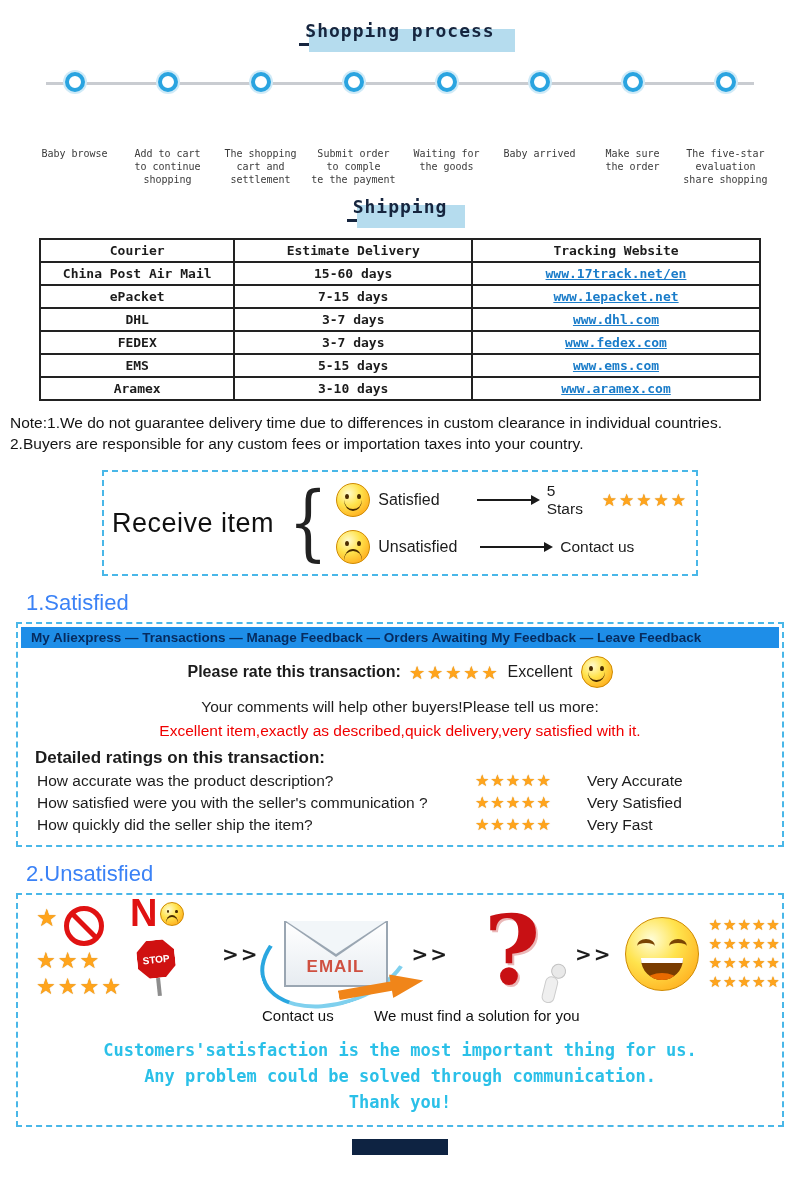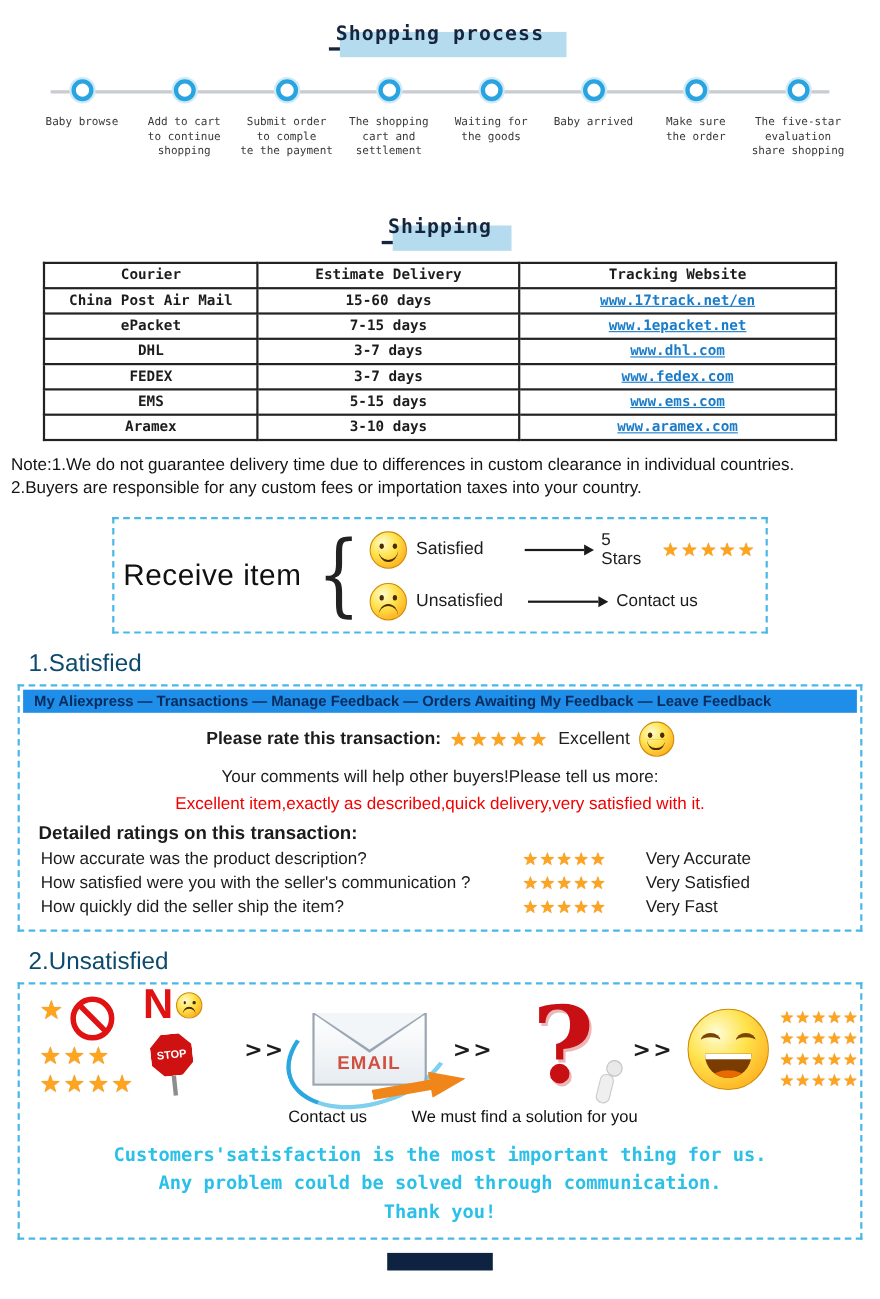--- a/index.html
+++ b/index.html
@@ -13,21 +13,21 @@
          color:#16253e;padding:0 6px 2px;border-bottom:3px solid #16253e;}
   .badge.mono{font-family:"DejaVu Sans Mono","Liberation Mono",monospace;letter-spacing:1px;}
   .badge::after{content:"";position:absolute;z-index:-1;left:10px;top:9px;width:102%;height:100%;background:#b5dcee;}
   .badge.serif{font-family:"Liberation Serif",serif;font-weight:400;font-size:17px;border-bottom:none;padding:2px 8px;}
   .badge.serif::after{left:-18px;top:4px;width:calc(100% + 36px);height:100%;}
 
   
   .timeline{position:relative;margin:26px 28px 0;height:102px;}
   .tl-line{position:absolute;left:18px;right:18px;top:10px;height:3px;background:#c9ccd1;}
   .tl-steps{display:flex;position:relative;}
-  .tl-step{flex:1;display:flex;flex-direction:column;align-items:center;}
+  .tl-step{flex:1;display:flex;flex-direction:column;align-items:center;gap:42px;}
   .tl-circle{width:12px;height:12px;border:4px solid #2aa4e0;background:#fff;border-radius:50%;
              box-shadow:0 0 0 2px #cfeaf7;z-index:1;}
   .tl-label{margin-top:13px;font-family:"DejaVu Sans Mono","Liberation Mono",monospace;
             font-size:10px;line-height:13px;color:#3a3a3a;text-align:center;}
 
   
   .ship-table{border-collapse:collapse;margin:16px auto 0;width:722px;
               font-family:"DejaVu Sans Mono","Liberation Mono",monospace;font-size:13px;}
   .ship-table th,.ship-table td{border:2px solid #222;text-align:center;padding:3px 6px;font-weight:bold;}
   .ship-table a{color:#1a7cc9;font-weight:bold;}
@@ -61,21 +61,21 @@
           border:1px solid #cf8a00;}
   .s32{width:32px;height:32px;} .s30{width:30px;height:30px;} .s22{width:22px;height:22px;}
   .smiley .eye{position:absolute;top:30%;width:12%;height:17%;background:#4a2c00;border-radius:50%;}
   .smiley .eye.l{left:25%} .smiley .eye.r{right:25%}
   .smiley .mouth{position:absolute;left:22%;right:22%;bottom:16%;height:28%;
                  border-bottom:2px solid #4a2c00;border-radius:50%/0 0 100% 100%;}
   .smiley.sad .mouth{border-bottom:none;border-top:2px solid #4a2c00;
                      border-radius:50%/100% 100% 0 0;bottom:10%;}
 
   
-  .section-heading{font-size:22px;color:#0c4a6e;margin:14px 0 6px 26px;}
+  .section-heading{font-size:22px;color:#3b82f6;margin:14px 0 6px 26px;}
   .sat-box{margin:0 16px;border:2px dashed #49b7e8;padding:3px 3px 8px;}
   .nav-bar{background:#1e8ee8;color:#062b5e;font-weight:bold;font-size:13.5px;
            padding:3px 10px;white-space:nowrap;cursor:pointer;}
   .rate-line{display:flex;align-items:center;justify-content:center;gap:8px;margin-top:8px;font-size:16px;}
   .rate-line .bold{font-weight:bold;}
   .comments-line{text-align:center;font-size:15.5px;margin-top:10px;}
   .red-line{text-align:center;font-size:15.5px;color:#f00000;margin-top:6px;}
   .detailed-heading{font-weight:bold;font-size:17px;margin:8px 0 2px 14px;}
   .rating-row{display:flex;align-items:flex-end;margin:3px 0 3px 16px;font-size:15.5px;}
   .rating-q{width:438px;}
@@ -170,31 +170,31 @@
           <div class="tl-circle"></div>
           <div class="tl-label">
             <div>Add to cart</div>
             <div>to continue</div>
             <div>shopping</div>
           </div>
         </div>
         <div class="tl-step">
           <div class="tl-circle"></div>
           <div class="tl-label">
+            <div>The shopping</div>
+            <div>cart and</div>
+            <div>settlement</div>
+          </div>
+        </div>
+        <div class="tl-step">
+          <div class="tl-circle"></div>
+          <div class="tl-label">
             <div>Submit order</div>
             <div>to comple</div>
             <div>te the payment</div>
-          </div>
-        </div>
-        <div class="tl-step">
-          <div class="tl-circle"></div>
-          <div class="tl-label">
-            <div>The shopping</div>
-            <div>cart and</div>
-            <div>settlement</div>
           </div>
         </div>
         <div class="tl-step">
           <div class="tl-circle"></div>
           <div class="tl-label">
             <div>Waiting for</div>
             <div>the goods</div>
           </div>
         </div>
         <div class="tl-step">

